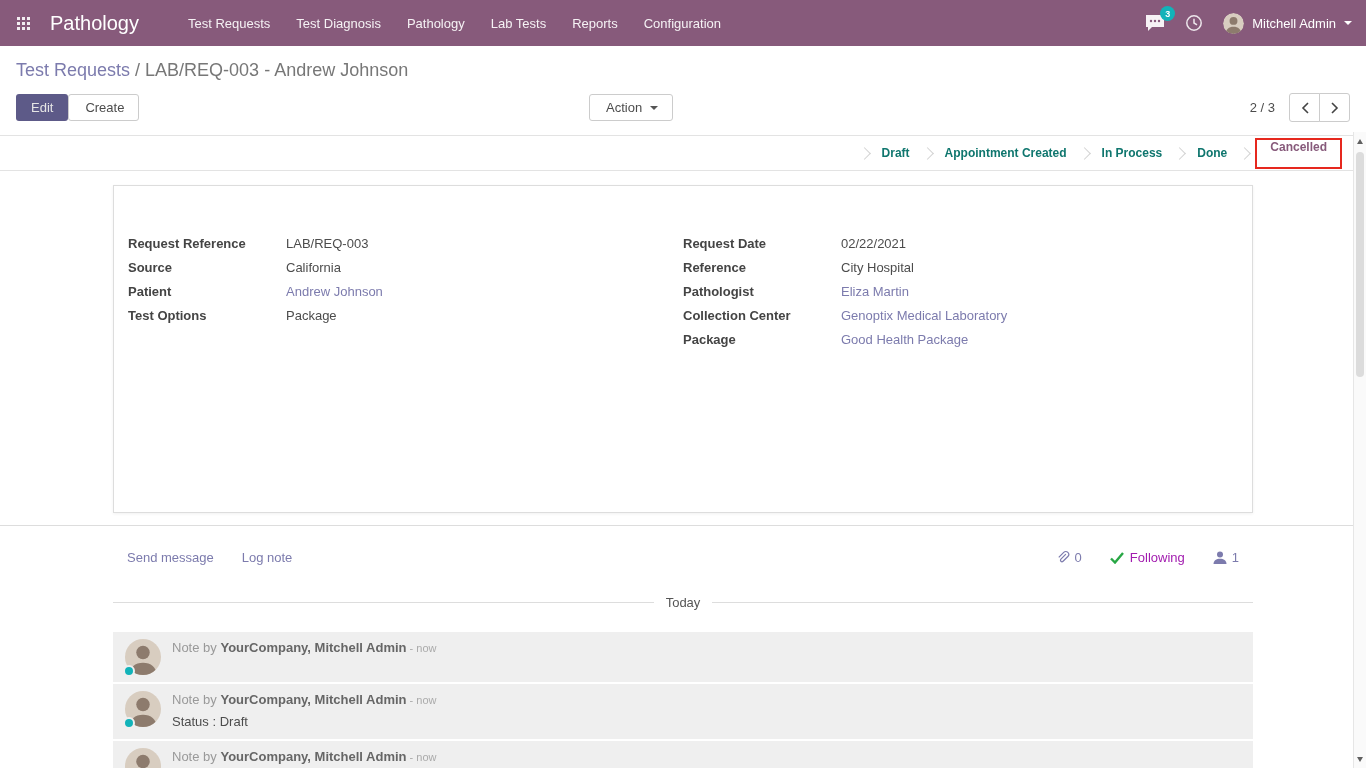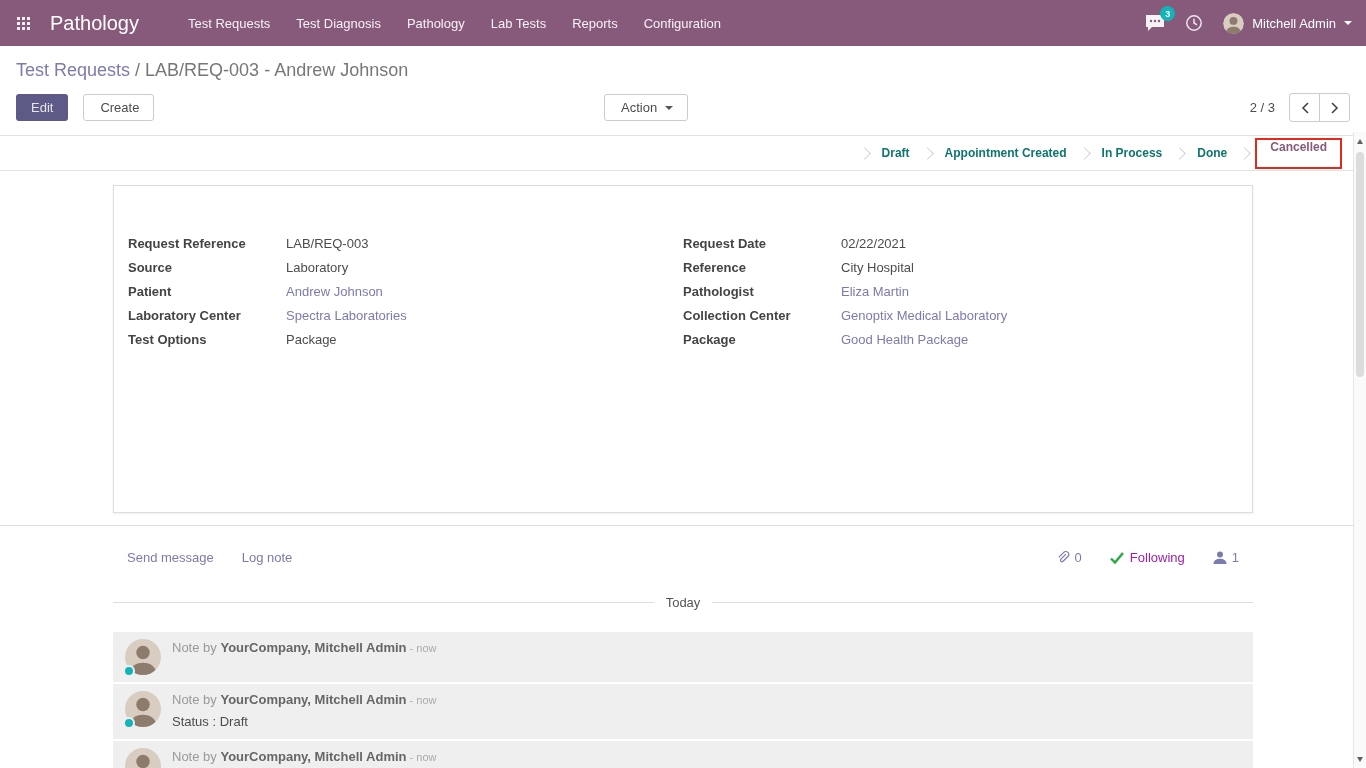--- a/index.html
+++ b/index.html
@@ -20,21 +20,21 @@
   .caret-down { width:0; height:0; border-left:4px solid transparent; border-right:4px solid transparent; border-top:4px solid #fff; }
 
   
   .control-panel { padding:12px 16px 0; background:#fff; border-bottom:1px solid #e3e3e3; }
   .breadcrumb { font-size:18px; color:#777; margin:2px 0 12px; }
   .breadcrumb .bc-link { color:var(--link,#7c7bad); text-decoration:none; cursor:pointer; }
   .button-row { display:flex; align-items:center; padding-bottom:13px; position:relative; }
   .btn { font-size:13px; padding:5px 14px; border-radius:3px; border:1px solid transparent; background:#fff; cursor:pointer; font-family:inherit; }
   .btn-primary { background:var(--primary-button,#5d5a88); color:#e5e5e5; }
   .btn-default { border-color:#ccc; color:#4c4c4c; }
-  .btn + .btn { margin-left:15px;padding-left:16px; }
+  .btn + .btn { margin-left:0;padding-left:16px; }
   .action-btn { position:absolute; left:573px; display:flex; align-items:center; gap:8px; }
   .action-caret { width:0; height:0; border-left:4px solid transparent; border-right:4px solid transparent; border-top:4px solid #555; }
   .pager { margin-left:auto; display:flex; align-items:center; gap:14px; }
   .pager-count { font-size:13px; color:#4c4c4c; }
   .pager-btns { display:flex; }
   .pager-btn { width:31px; height:29px; background:#fff; border:1px solid #ccc; display:flex; align-items:center; justify-content:center; cursor:pointer; }
   .pager-btn.prev { border-radius:3px 0 0 3px; }
   .pager-btn.next { border-radius:0 3px 3px 0; margin-left:-1px; }
 
   
@@ -187,29 +187,25 @@
 <div class="form-region">
   <div class="sheet">
     <div class="groups">
       <div class="group">
         <div class="field-row">
           <span class="field-label">Request Reference</span>
           <span class="field-value">LAB/REQ-003</span>
         </div>
         <div class="field-row">
           <span class="field-label">Source</span>
-          <span class="field-value">Laboratory</span>
+          <span class="field-value">California</span>
         </div>
         <div class="field-row">
           <span class="field-label">Patient</span>
           <span class="field-value link">Andrew Johnson</span>
-        </div>
-        <div class="field-row">
-          <span class="field-label">Laboratory Center</span>
-          <span class="field-value link">Spectra Laboratories</span>
         </div>
         <div class="field-row">
           <span class="field-label">Test Options</span>
           <span class="field-value">Package</span>
         </div>
       </div>
       <div class="group">
         <div class="field-row">
           <span class="field-label">Request Date</span>
           <span class="field-value">02/22/2021</span>

